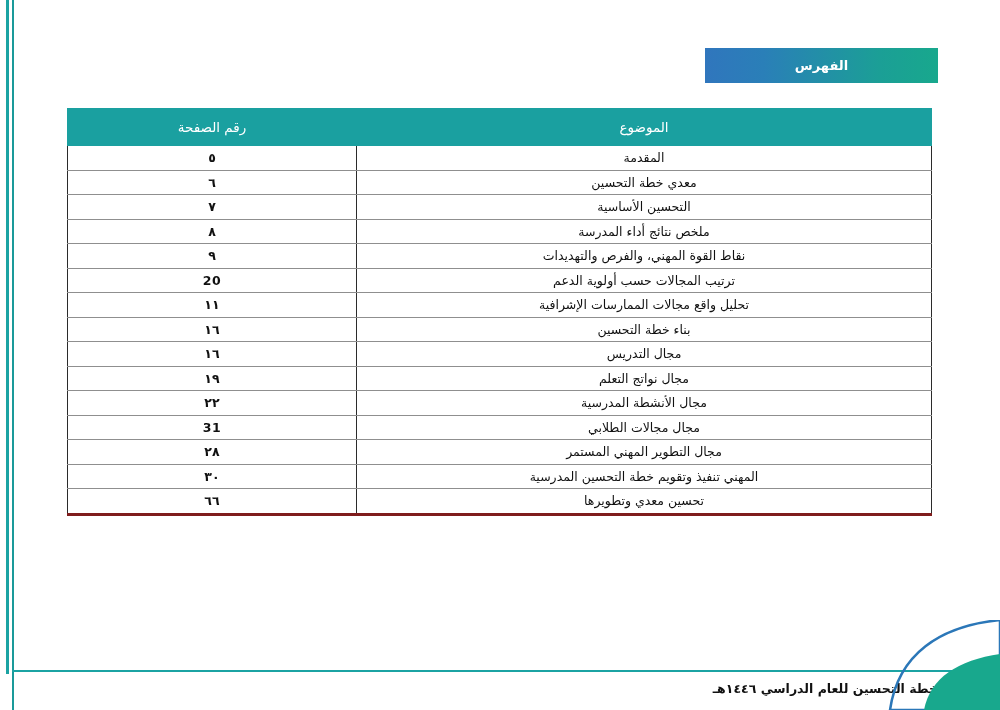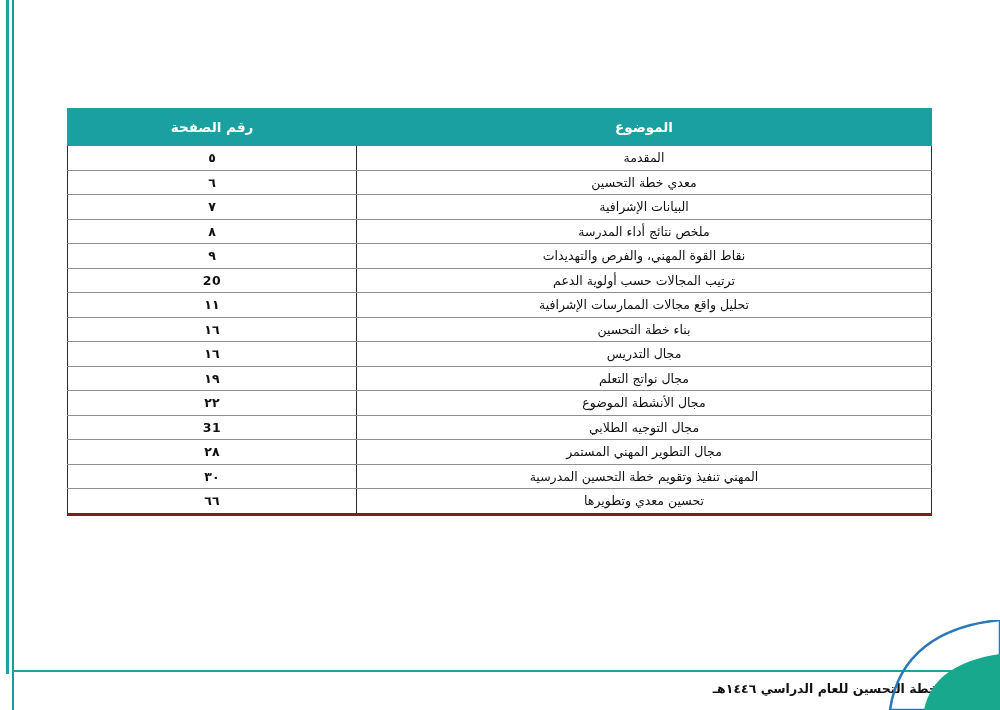--- a/index.html
+++ b/index.html
@@ -59,21 +59,21 @@
     top: 108px;
     right: 68px;
     width: 864px;
     border-collapse: collapse;
     table-layout: fixed;
   }
   .toc-table th {
     background: #1aa0a0;
     color: #ffffff;
     font-size: 13.5px;
-    font-weight: bold;
+    font-weight: normal;
     height: 34px;
     border: 1px solid #1aa0a0;
     text-align: center;
     vertical-align: middle;
   }
   .toc-table td {
     border-left: 1px solid #2b2b2b;
     border-right: 1px solid #2b2b2b;
     border-top: 1px solid #8f8f8f;
     border-bottom: 1px solid #8f8f8f;
@@ -125,20 +125,23 @@
 </style>
 </head>
 <body>
 
 <div class="page">
 
   <div class="left-rail">
     <div class="left-rail-inner"></div>
   </div>
 
+  <div class="header-chip">
+    <span>الفهرس</span>
+  </div>
 
   <table class="toc-table">
     <colgroup>
       <col class="col-subject">
       <col class="col-page">
     </colgroup>
     <thead>
       <tr>
         <th>الموضوع</th>
         <th>رقم الصفحة</th>
@@ -147,21 +150,21 @@
     <tbody>
         <tr>
           <td class="cell-subject">المقدمة</td>
           <td class="cell-page">٥</td>
         </tr>
         <tr>
           <td class="cell-subject">معدي خطة التحسين</td>
           <td class="cell-page">٦</td>
         </tr>
         <tr>
-          <td class="cell-subject">البيانات الإشرافية</td>
+          <td class="cell-subject">التحسين الأساسية</td>
           <td class="cell-page">٧</td>
         </tr>
         <tr>
           <td class="cell-subject">ملخص نتائج أداء المدرسة</td>
           <td class="cell-page">٨</td>
         </tr>
         <tr>
           <td class="cell-subject">نقاط القوة المهني، والفرص والتهديدات</td>
           <td class="cell-page">٩</td>
         </tr>
@@ -179,25 +182,25 @@
         </tr>
         <tr>
           <td class="cell-subject">مجال التدريس</td>
           <td class="cell-page">١٦</td>
         </tr>
         <tr>
           <td class="cell-subject">مجال نواتج التعلم</td>
           <td class="cell-page">١٩</td>
         </tr>
         <tr>
-          <td class="cell-subject">مجال الأنشطة الموضوع</td>
+          <td class="cell-subject">مجال الأنشطة المدرسية</td>
           <td class="cell-page">٢٢</td>
         </tr>
         <tr>
-          <td class="cell-subject">مجال التوجيه الطلابي</td>
+          <td class="cell-subject">مجال مجالات الطلابي</td>
           <td class="cell-page">31</td>
         </tr>
         <tr>
           <td class="cell-subject">مجال التطوير المهني المستمر</td>
           <td class="cell-page">٢٨</td>
         </tr>
         <tr>
           <td class="cell-subject">المهني تنفيذ وتقويم خطة التحسين المدرسية</td>
           <td class="cell-page">٣٠</td>
         </tr>

